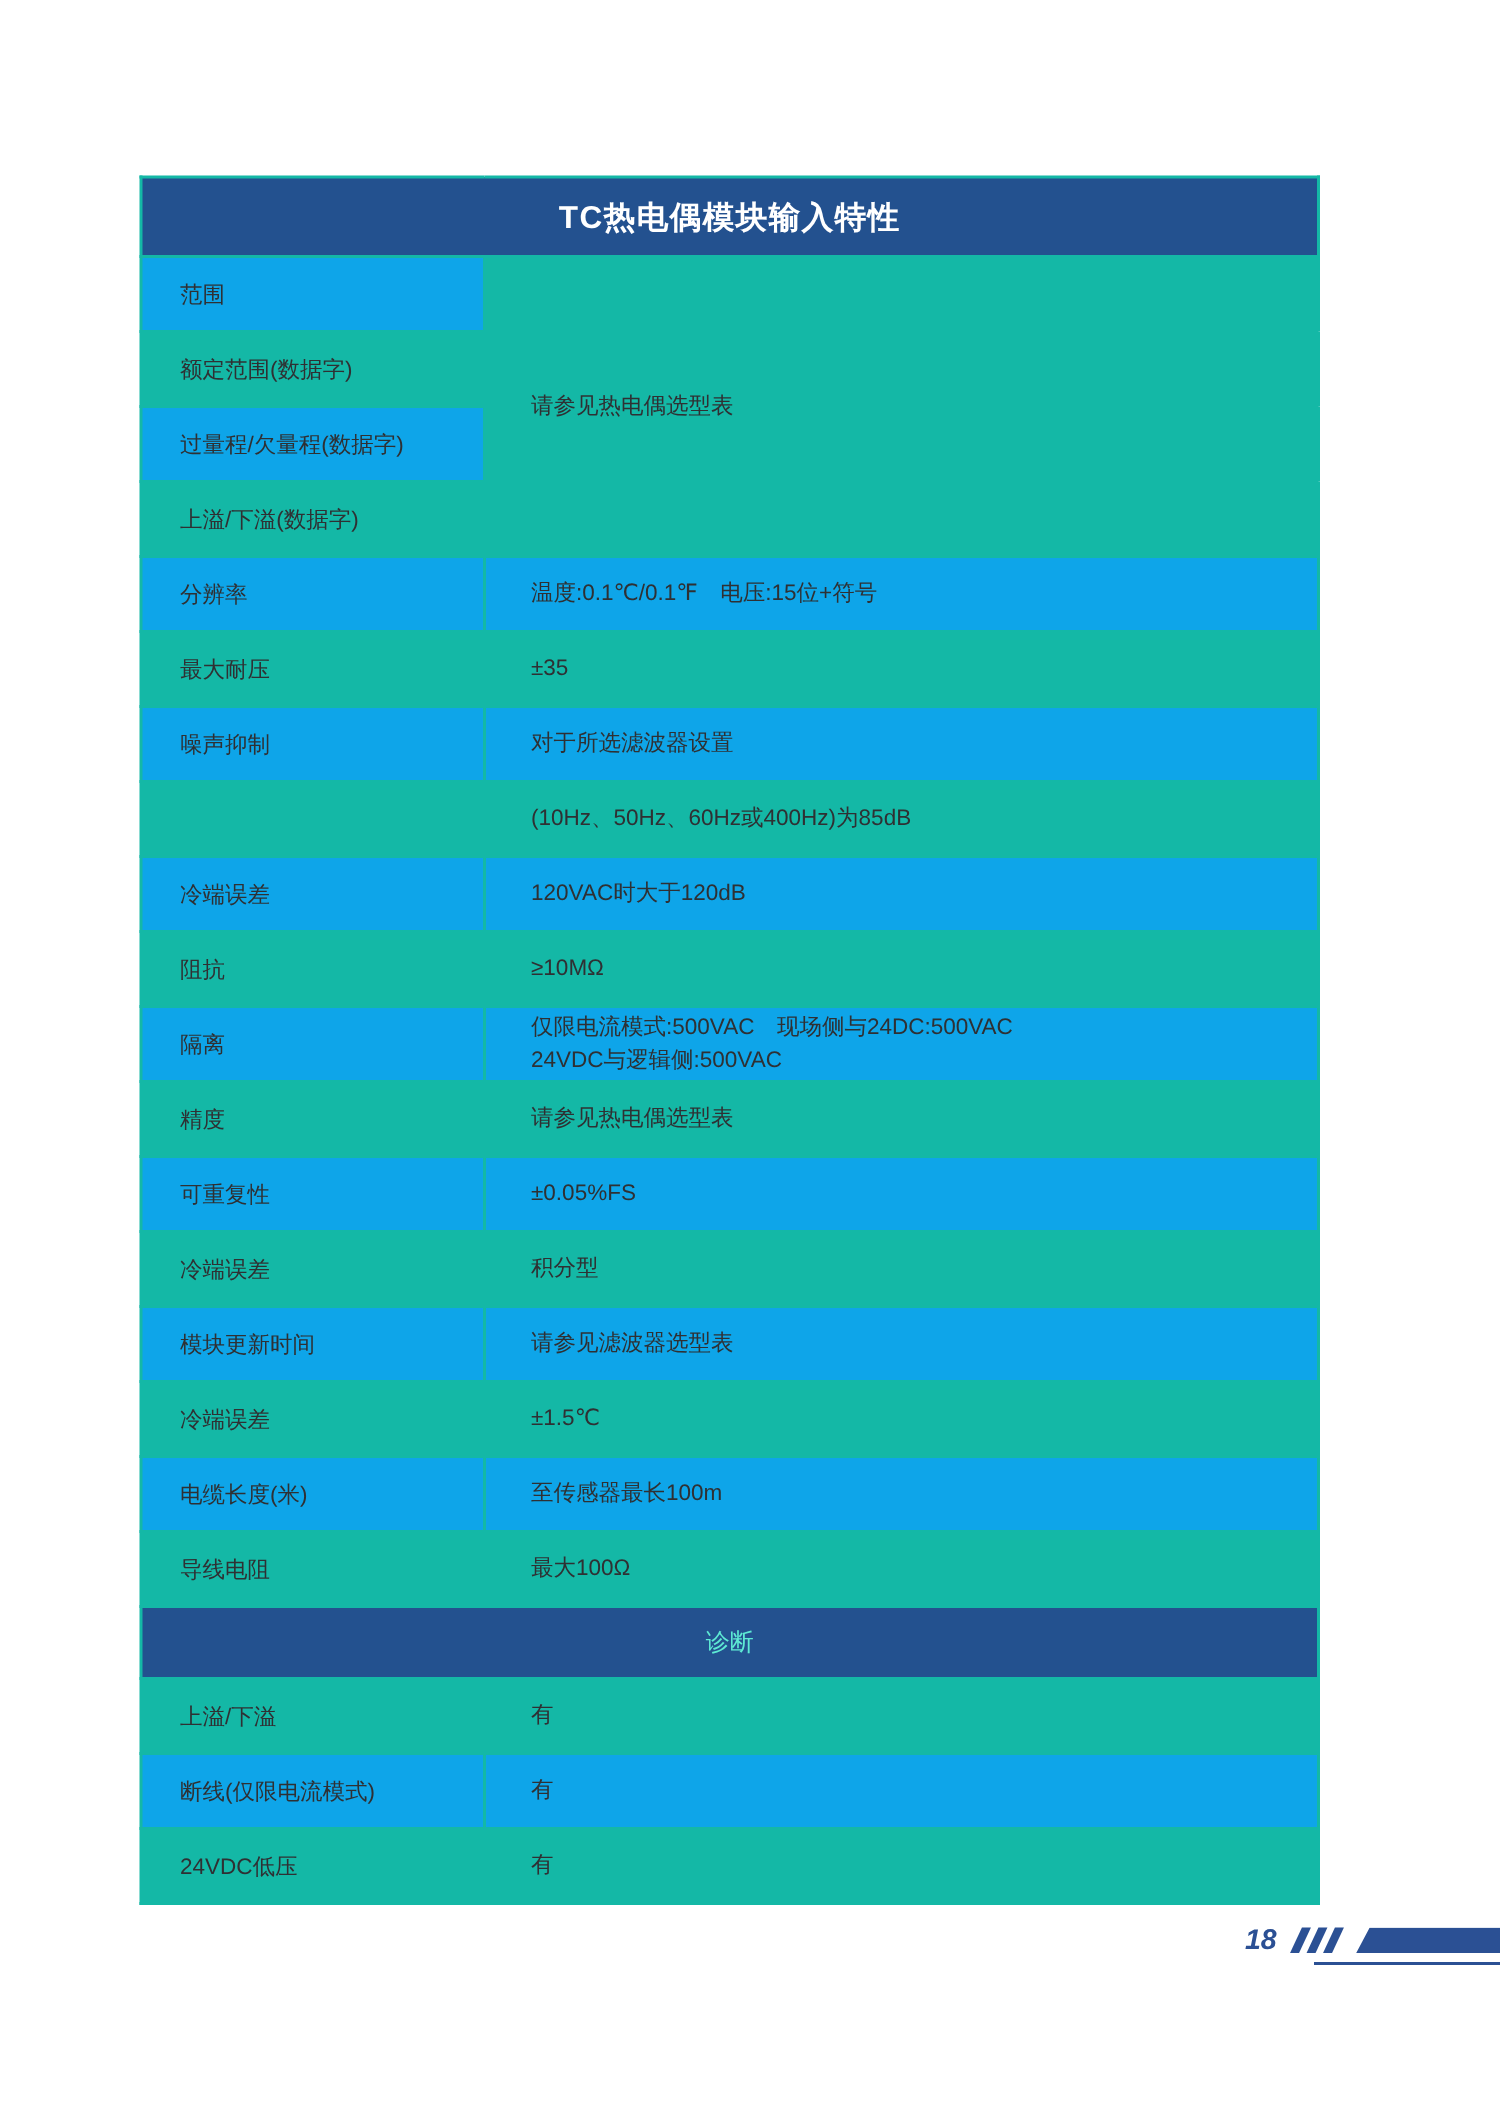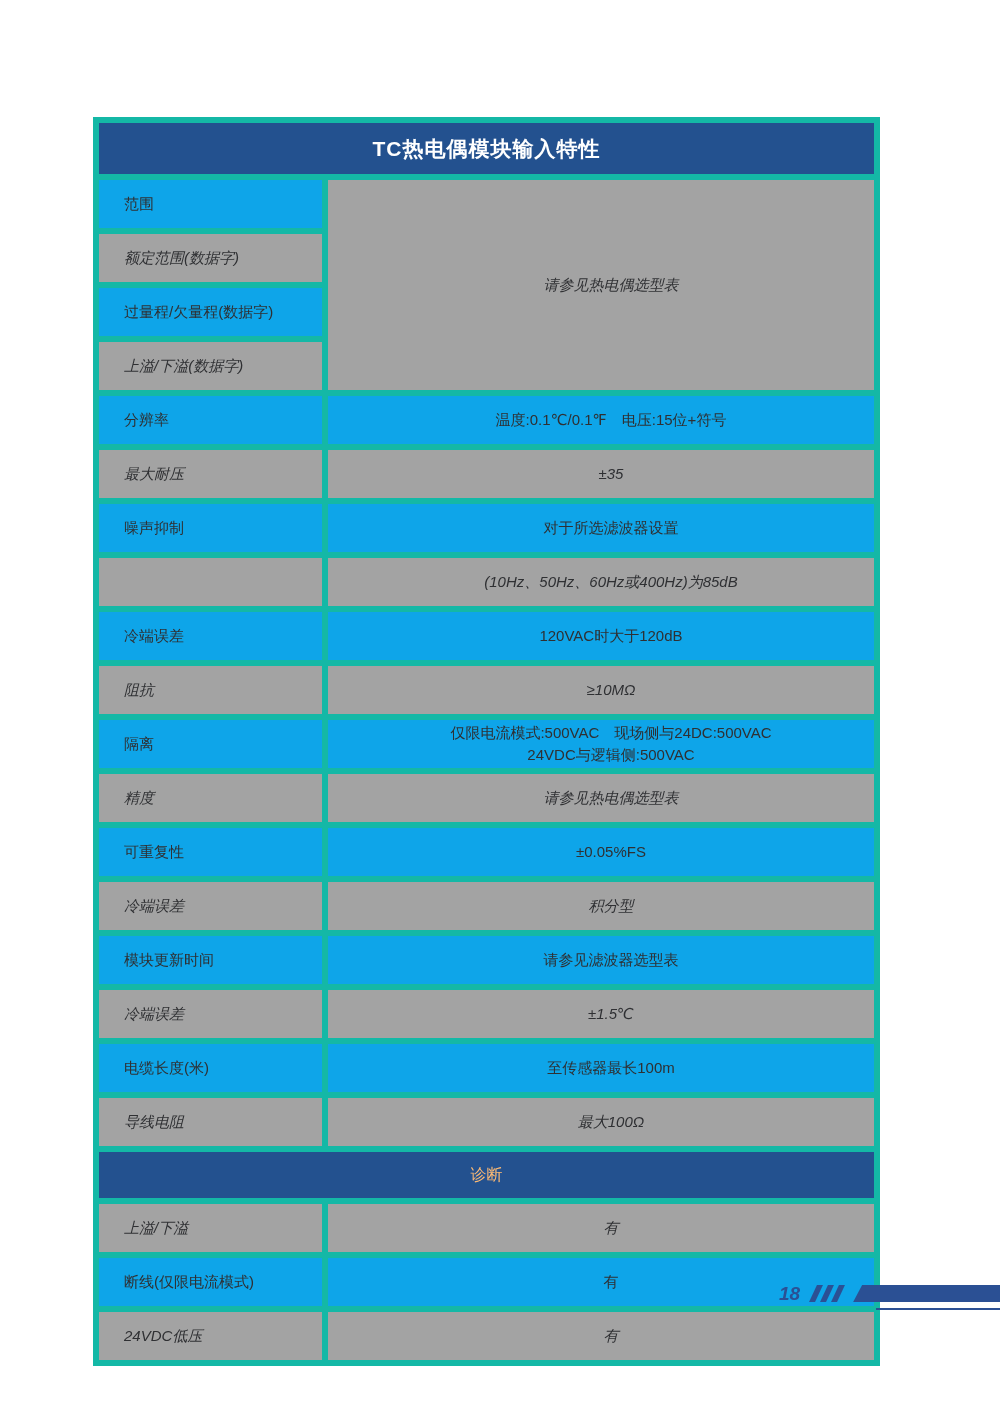--- a/index.html
+++ b/index.html
@@ -6,35 +6,35 @@
   body {
     width:1000px; height:1402px; position:relative; background:#ffffff;
     font-family:"Liberation Sans","DejaVu Sans",sans-serif;
     color:#2f3033; overflow:hidden;
   }
   table.spec {
     position:absolute; left:93px; top:117px; width:787px;
     border-collapse:collapse; table-layout:fixed; font-size:15px;
   }
   col.c1 { width:229px; }
-  td { border:6px solid #14b8a6; vertical-align:middle; height:48px; }
+  td { border:2px solid #14b8a6; vertical-align:middle; height:48px; }
   td.title-cell {
     background:#23518f; color:#ffffff; font-weight:bold; font-size:21px;
     text-align:center; height:49px; letter-spacing:1px;
   }
   td.section-cell {
-    background:#23518f; color:#fdba74; font-size:16px; text-align:center; height:44px;
+    background:#23518f; color:#5eead4; font-size:16px; text-align:center; height:44px;
   }
   td.lab { padding:0 8px 0 25px; }
-  td.val { padding:0 10px 0 30px; white-space:pre-line; line-height:1.5;text-align:center; }
+  td.val { padding:0 10px 0 30px; white-space:pre-line; line-height:1.5; }
   .light { background:#0ea5e9; }
-  .dark  { background:#a3a3a3;font-style:italic; }
+  .dark  { background:#14b8a6; }
 
   .footer {
-    position:absolute; left:779px; right:0; top:1283px; height:21px;
+    position:absolute; left:830px; right:0; top:1283px; height:21px;
     display:flex; align-items:center;
   }
   .pagenum {
     font-size:19px; font-style:italic; font-weight:bold; color:#2b5094;
     margin-right:13px; line-height:21px;
   }
   .slashes { display:flex; margin-right:7px; }
   .slashes i {
     display:block; width:6px; height:17px; background:#2b5094;
     transform:skewX(-25deg); margin-right:5px;

